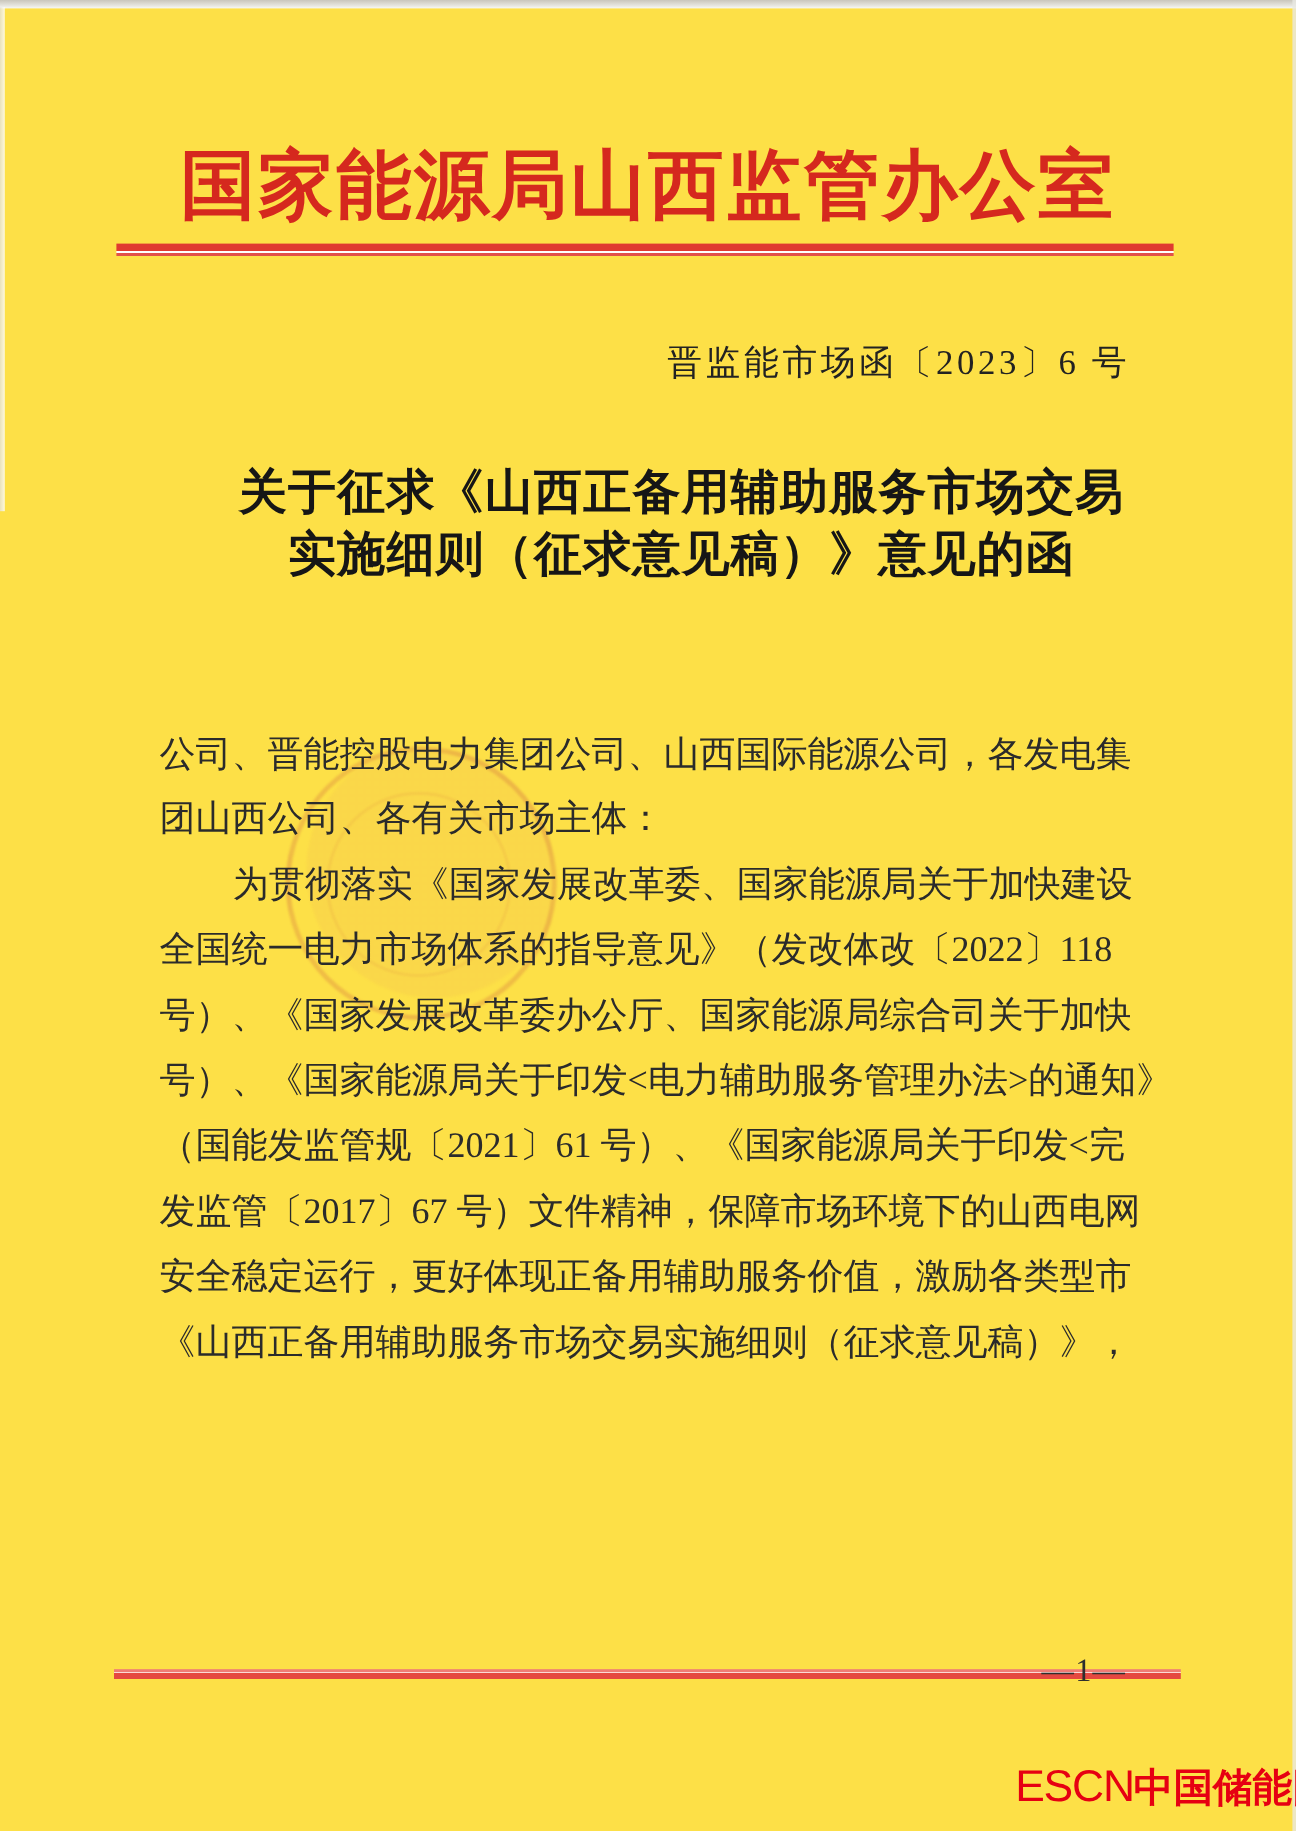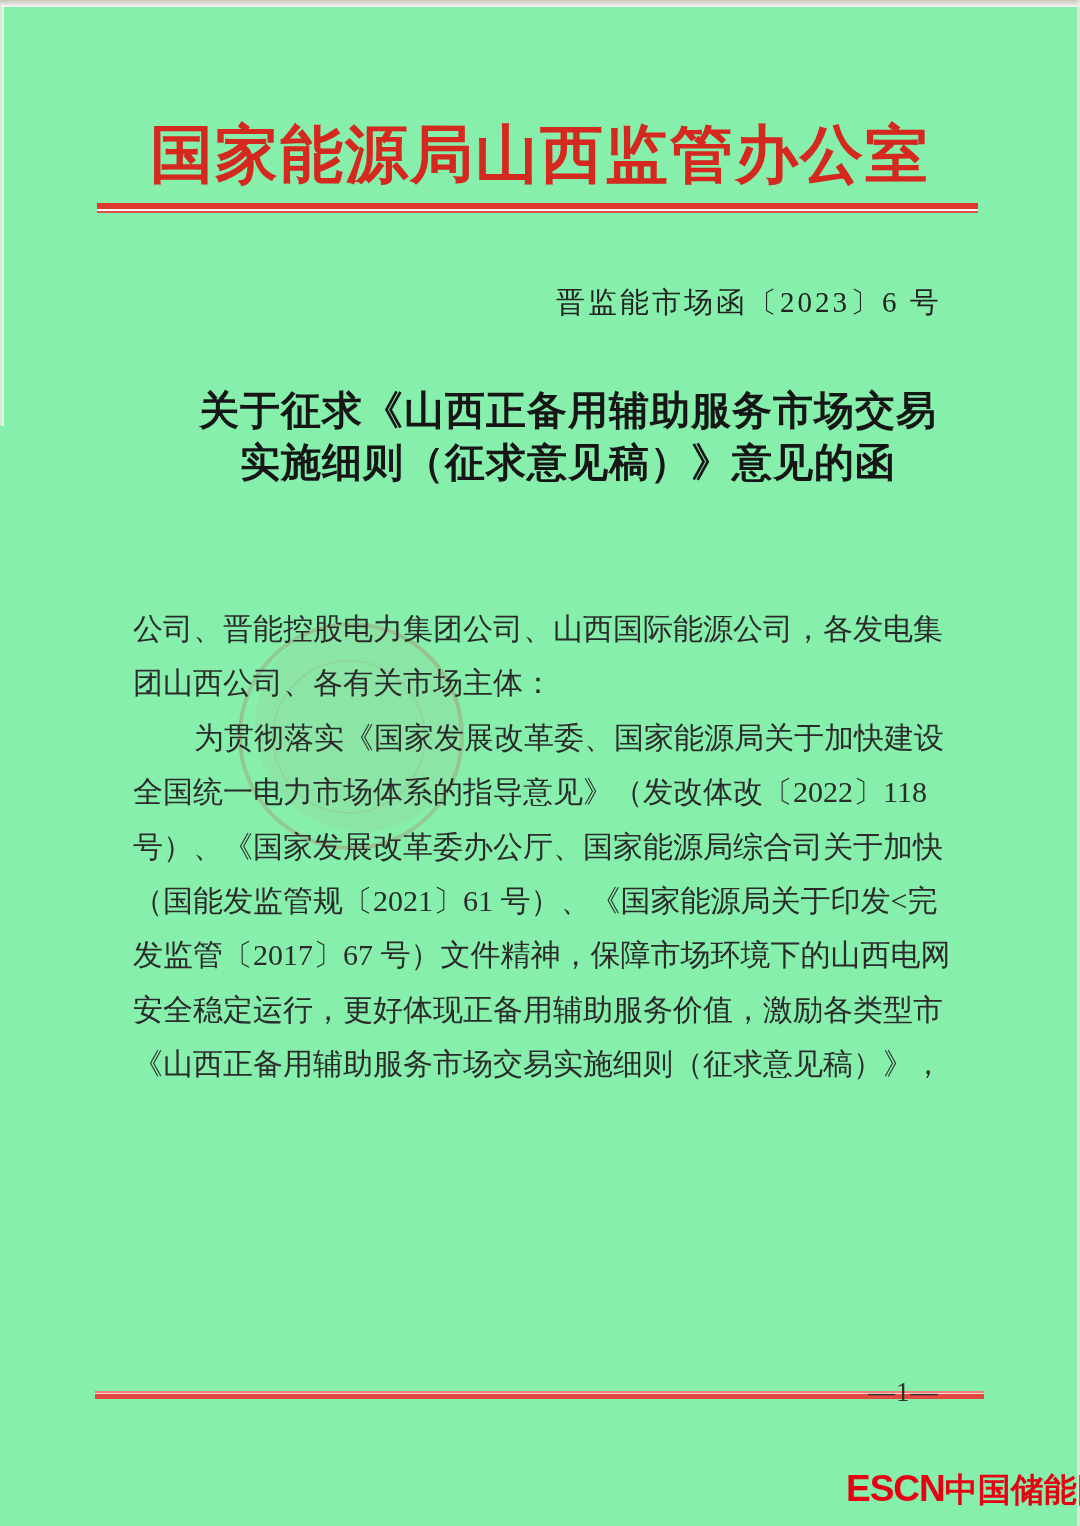--- a/index.html
+++ b/index.html
@@ -1,19 +1,19 @@
 <!DOCTYPE html>
 <html><head>
 <meta charset="utf-8">
 <style>
   html,body{margin:0;padding:0;background:#ffffff;}
   .page{
     position:relative;
     width:1080px;height:1526px;
-    background:#86efac;
+    background:#fde047;
     overflow:hidden;
     font-family:"Liberation Serif","DejaVu Serif",serif;
   }
   
   .scan-edge-top{position:absolute;top:0;left:0;right:0;height:7px;
     background:linear-gradient(180deg,#c9c6bc 0%,#e8e7e1 70%,#f8f8f5 100%);}
   .scan-edge-left{position:absolute;top:6px;left:0;width:4px;height:420px;
     background:linear-gradient(90deg,#e4e2da,#ffffff);opacity:.8;}
   .scan-edge-right{position:absolute;top:0;right:0;width:3px;height:100%;
     background:#e9e8e2;opacity:.8;}
@@ -78,21 +78,21 @@
     position:absolute;top:1377px;left:868px;
     font-size:27px;color:#2e2e2e;letter-spacing:1px;
     white-space:nowrap;
   }
   .logo{
     position:absolute;top:1468px;left:846px;
     color:#e60012;white-space:nowrap;
     font-family:"Liberation Sans","DejaVu Sans",sans-serif;
     font-weight:bold;
   }
-  .logo .latin{font-size:37px;letter-spacing:-1px;font-weight:700;}
+  .logo .latin{font-size:37px;letter-spacing:-1px;font-weight:400;}
   .logo .cjk{font-size:33px;letter-spacing:0;}
 </style>
 </head>
 <body>
 
 <div class="page">
 
   <div class="scan-edge-top"></div>
   <div class="scan-edge-left"></div>
   <div class="scan-edge-right"></div>
@@ -111,20 +111,21 @@
   <div class="seal">
     <div class="seal-inner"></div>
   </div>
 
   <div class="body-lines">
       <div class="line">公司、晋能控股电力集团公司、山西国际能源公司，各发电集</div>
       <div class="line">团山西公司、各有关市场主体：</div>
       <div class="line indent">为贯彻落实《国家发展改革委、国家能源局关于加快建设</div>
       <div class="line">全国统一电力市场体系的指导意见》（发改体改〔2022〕118</div>
       <div class="line">号）、《国家发展改革委办公厅、国家能源局综合司关于加快</div>
+      <div class="line">号）、《国家能源局关于印发&lt;电力辅助服务管理办法&gt;的通知》</div>
       <div class="line">（国能发监管规〔2021〕61 号）、《国家能源局关于印发&lt;完</div>
       <div class="line">发监管〔2017〕67 号）文件精神，保障市场环境下的山西电网</div>
       <div class="line">安全稳定运行，更好体现正备用辅助服务价值，激励各类型市</div>
       <div class="line">《山西正备用辅助服务市场交易实施细则（征求意见稿）》，</div>
     </div>
 
   <div class="bottom-rule"></div>
 
   <div class="page-number">—1—</div>
 

